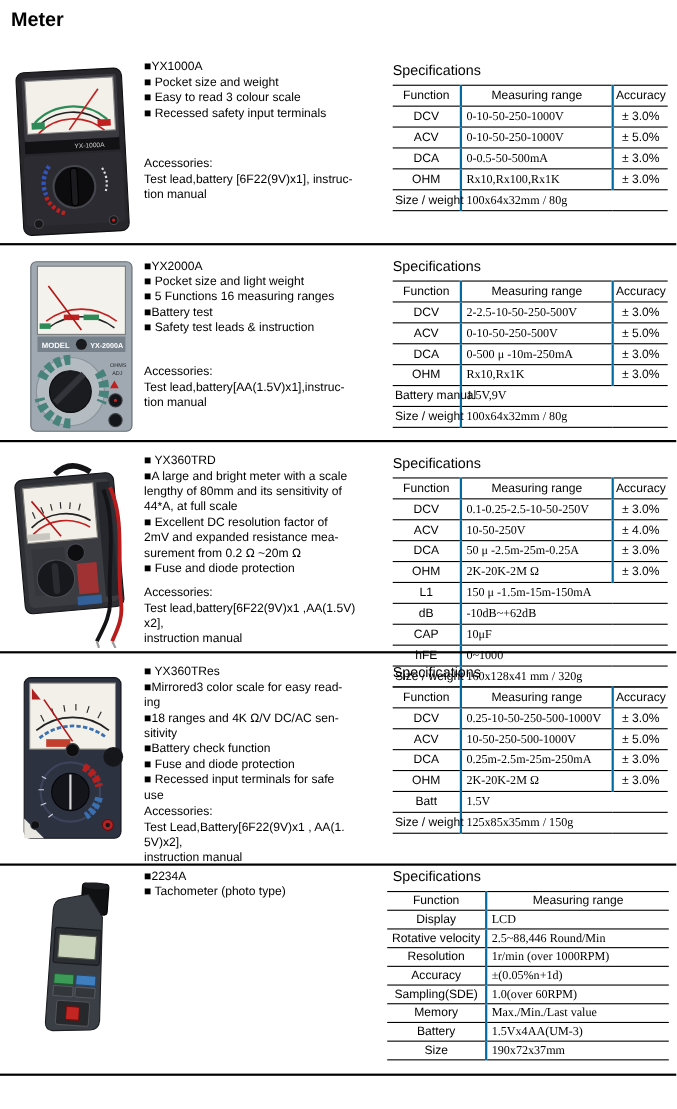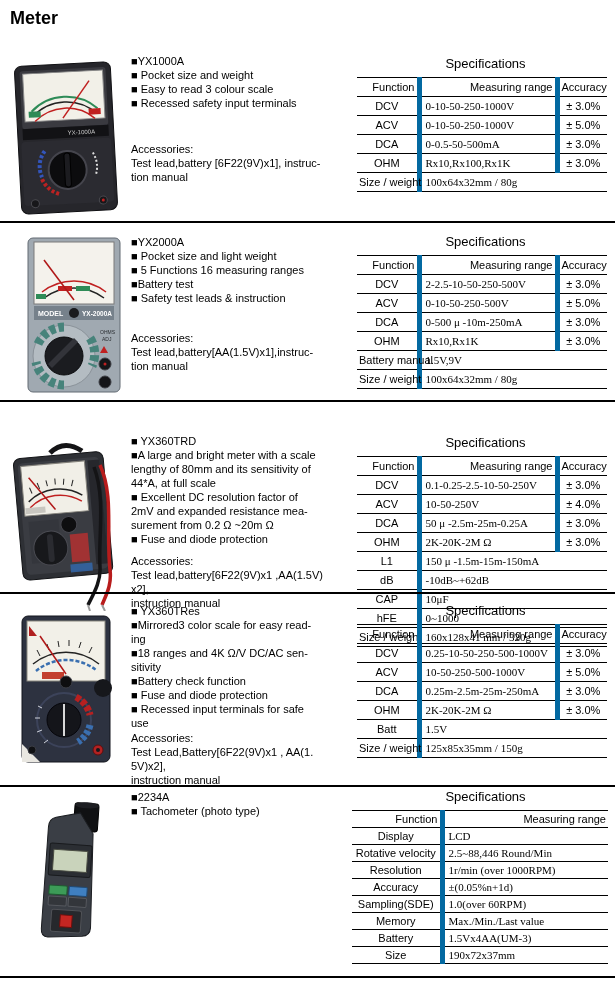--- a/index.html
+++ b/index.html
@@ -10,30 +10,30 @@
   .section{position:absolute;left:0;width:615px;}
   .img-col{position:absolute;}
   .desc-col{position:absolute;left:131px;width:220px;font-size:11px;line-height:14px;}
   .bullets{white-space:pre-line;}
   .acc-label{margin-top:32px;}
   .acc-label.m28{margin-top:26px;}
   .acc-label.m8{margin-top:8px;}
   .acc-label.m2{margin-top:1px;}
   .acc-text{white-space:pre-line;}
   .spec-col{position:absolute;left:352px;width:262px;}
-  .spec-title{font-size:13px;margin:0 0 6px 5px;text-align:center;}
+  .spec-title{font-size:13px;margin:0 0 6px 5px;}
   table.spec{border-collapse:collapse;table-layout:fixed;width:250px;margin-left:5px;font-size:11px;}
   table.spec5{width:256px;margin-left:0;}
   .spec th,.spec td{border-top:1px solid #000;border-bottom:1px solid #000;padding:3px 2px;white-space:nowrap;overflow:visible;font-weight:normal;}
   .spec5 th,.spec5 td{padding:2px 2px;}
-  .spec th{text-align:right;}
+  .spec th{text-align:center;}
   .spec td.fn{text-align:center;}
   .spec td.rg{text-align:left;padding-left:4px;font-family:Liberation Serif, serif;}
   .spec td.ac{text-align:center;}
-  .bl{border-left:5px solid #0369a1;}
+  .bl{border-left:2px solid #0369a1;}
   col.c1{width:62px;} col.c2{width:138px;} col.c3{width:50px;}
   col.d1{width:90px;} col.d2{width:166px;}
   svg text{font-family:"Liberation Sans",sans-serif;}
 </style>
 </head>
 <body>
 
 <div class="page">
 
   <div class="page-title">Meter</div>
@@ -204,21 +204,21 @@
             <td class="fn">Size / weight</td>
             <td class="rg bl" colspan="2">100x64x32mm /  80g</td>
           </tr>
         </tbody>
       </table>
     </div>
   </div>
 
   <div class="divider" style="top:400px;"></div>
 
-  <div class="section" style="top:427px;height:187px;">
+  <div class="section" style="top:405px;height:187px;">
     <div class="img-col" style="left:2px;top:8px;width:128px;height:176px;">
       <svg width="128" height="176" viewBox="0 0 128 176">
         <path d="M48,18 Q62,4 80,16" fill="none" stroke="#141416" stroke-width="5"></path>
         <g transform="rotate(-5 60 80)">
           <rect x="16" y="20" width="90" height="122" rx="7" fill="#2e3035" stroke="#121316"></rect>
           <rect x="20" y="25" width="82" height="112" rx="5" fill="#3a3c42"></rect>
           <rect x="23" y="28" width="64" height="50" fill="#f1efe7" stroke="#85837c"></rect>
           <path d="M28,64 A44,44 0 0 1 82,62" fill="none" stroke="#222" stroke-width="1.5"></path>
           <path d="M29,70 A42,42 0 0 1 81,68" fill="none" stroke="#c02020" stroke-width="1.5"></path>
           <g stroke="#222" stroke-width="1">

